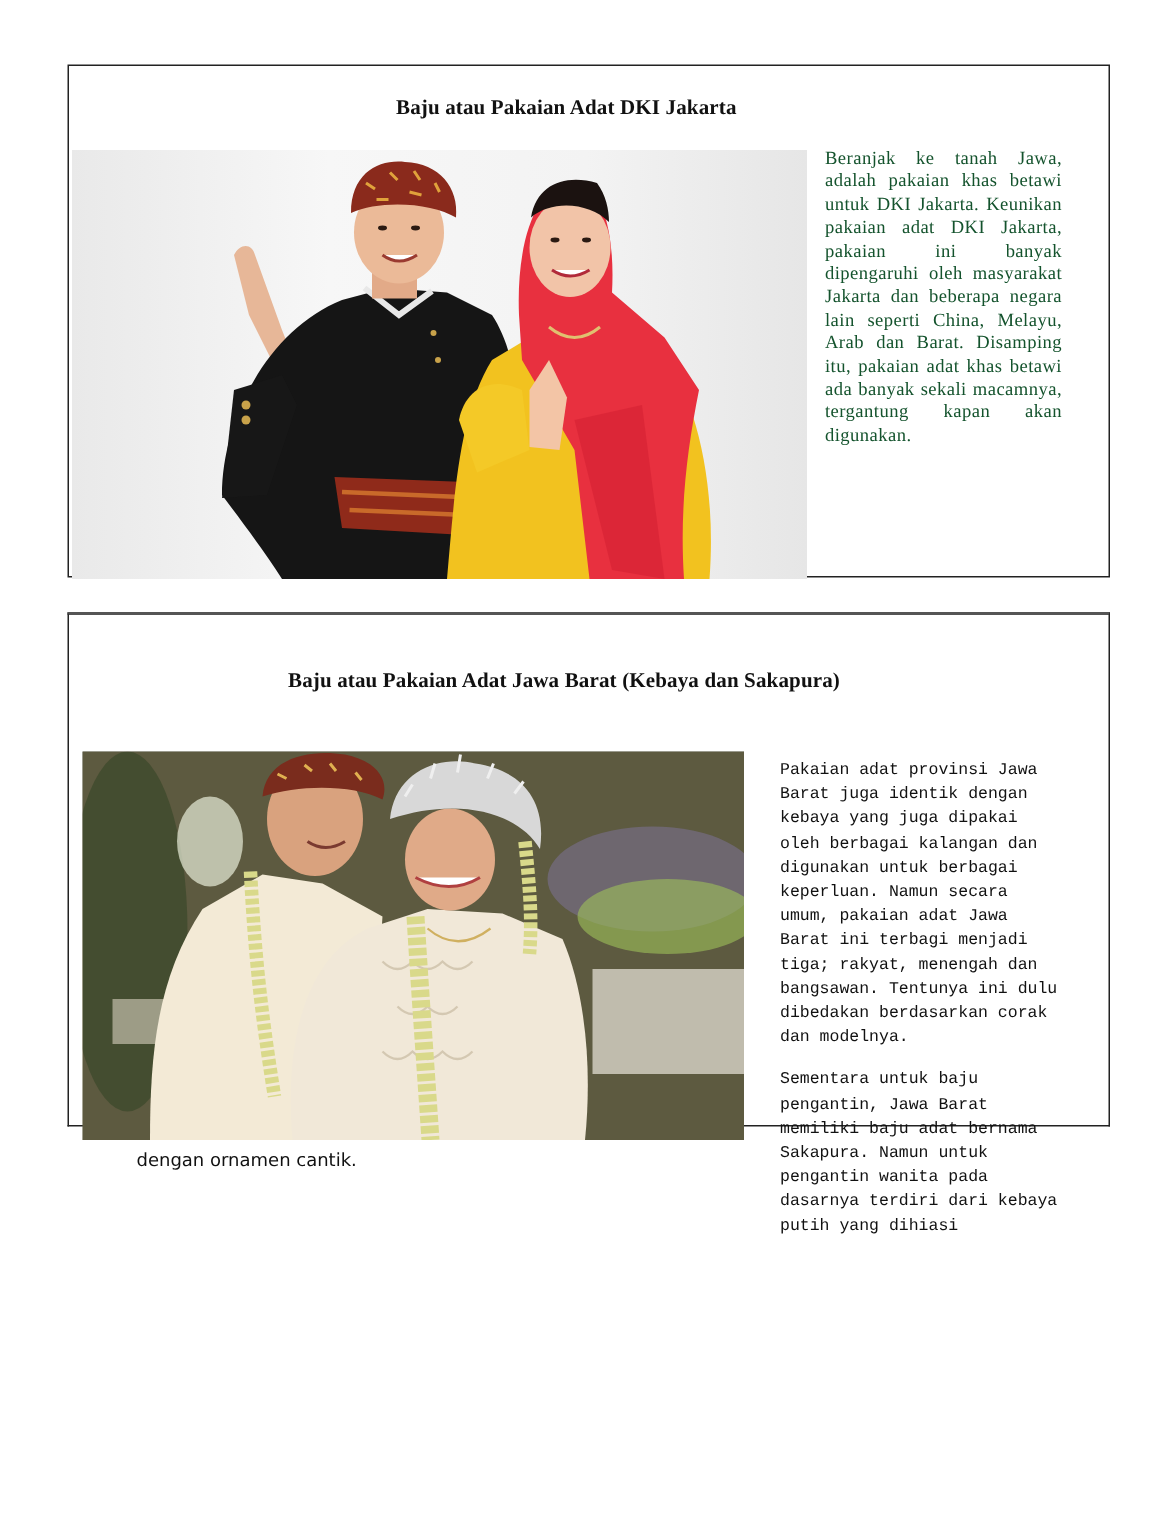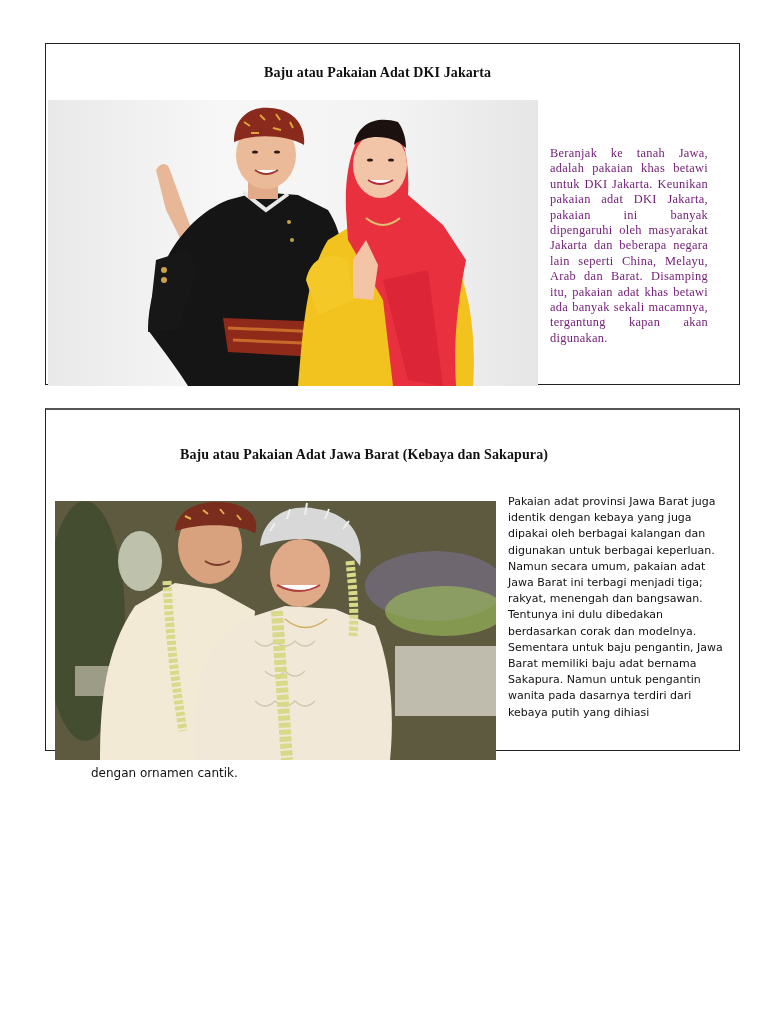--- a/index.html
+++ b/index.html
@@ -24,21 +24,21 @@
       position: absolute;
       font-family: "Liberation Serif", serif;
       font-weight: bold;
       font-size: 14px;
       color: #111;
       white-space: nowrap;
       letter-spacing: 0.1px;
       text-align: right;
     }
     #title1 { left: 264px; top: 65px; }
-    #title2 { left: 180px; top: 447px; }
+    #title2 { left: 192px; top: 447px; }
 
     .photo {
       position: absolute;
       overflow: hidden;
     }
     #photo1 {
       left: 48px; top: 100px; width: 490px; height: 286px;
       background: linear-gradient(90deg, #e9e9e9 0%, #f7f7f7 35%, #f3f3f3 70%, #e6e6e6 100%);
     }
     #photo2 {
@@ -46,33 +46,32 @@
       background: linear-gradient(180deg, #4a4a34 0%, #6d6a4c 40%, #8a8464 70%, #5b5a3c 100%);
     }
 
     .para1 {
       position: absolute;
       left: 550px; top: 98px; width: 158px;
       font-family: "Liberation Serif", serif;
       font-size: 12.4px;
       line-height: 15.4px;
       text-align: justify;
-      color: #701a75;
+      color: #14532d;
       letter-spacing: 0.3px;
-      margin-top: 48px;
     }
     .para2 {
       position: absolute;
       left: 508px; top: 494px; width: 215px;
       font-family: "DejaVu Sans", sans-serif;
       font-size: 11px;
       line-height: 16.2px;
       color: #111;
     }
-    .para2 p { margin: 0; }
+    .para2 p { margin: 12px; font-family: Liberation Mono, monospace; }
     .overflow-line {
       position: absolute;
       left: 91px; top: 766px;
       font-family: "DejaVu Sans", sans-serif;
       font-size: 12px;
       color: #111;
     }
     svg { display: block; }
   </style>
 </head>

